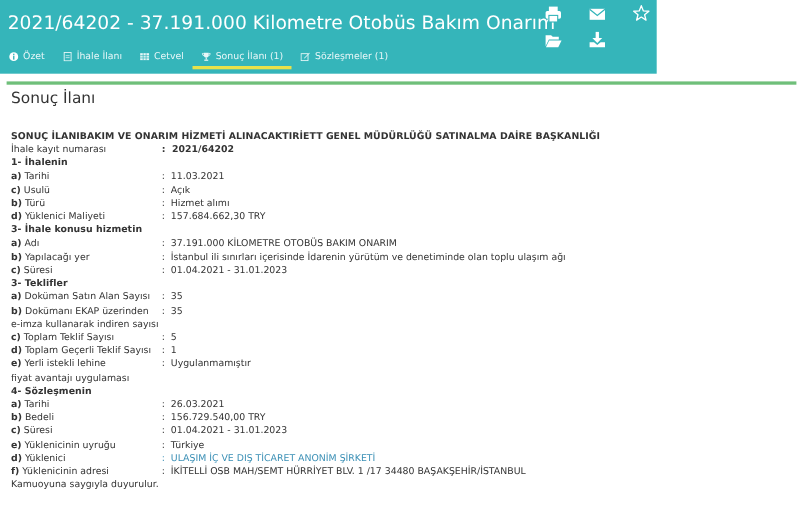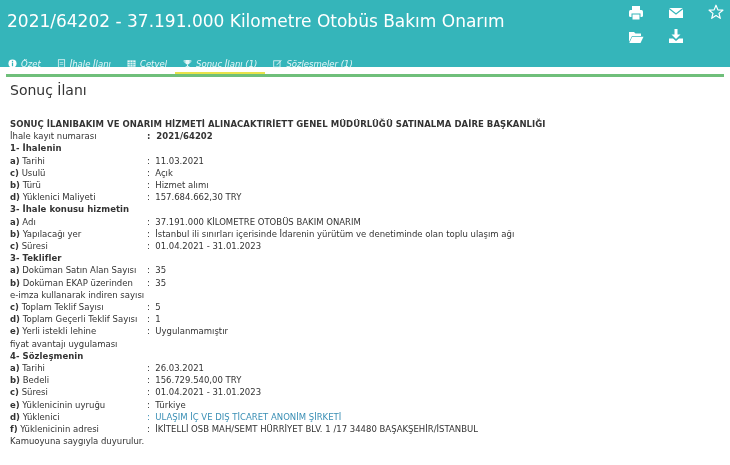--- a/index.html
+++ b/index.html
@@ -1,21 +1,21 @@
 <!DOCTYPE html>
 <html><head>
 <meta charset="utf-8">
 <style>
   * { margin: 0; padding: 0; box-sizing: border-box; }
   html, body { width: 730px; height: 465px; overflow: hidden; background: #ffffff; }
   body { font-family: "DejaVu Sans", "Liberation Sans", sans-serif; color: #333; position: relative; }
 
-  .header { position: absolute; left: 0; top: 0; width: 730px; height: 67px; background: #35b5ba; }
+  .header { position: absolute; left: 0; top: 0; width: 597px; height: 67px; background: #35b5ba; }
   .title { position: absolute; left: 7px; top: 11px; font-size: 17px; color: #ffffff; font-weight: normal; letter-spacing: 0; white-space: nowrap; }
-  .tabs { position: absolute; left: 0; top: 52px; height: 23px; display: flex; font-style: italic; }
+  .tabs { position: absolute; left: 0; top: 40px; height: 23px; display: flex; }
   .tab { display: flex; align-items: center; height: 23px; font-size: 8.5px; color: #e8f7f8; padding: 0 8px; position: relative; white-space: nowrap; cursor: pointer; }
   .tab .ico { display: inline-block; width: 9px; height: 9px; margin-right: 4px; }
   .tab.active::after { content: ""; position: absolute; left: 0; right: 0; bottom: 0; height: 3px; background: #e8e24a; }
 
   .actions { position: absolute; right: 0; top: 0; width: 130px; height: 60px; }
   .act { position: absolute; width: 16px; height: 16px; cursor: pointer; }
 
   .rule { position: absolute; left: 6px; top: 74px; width: 718px; height: 3px; background: #6fbf7a; }
 
   .content { position: absolute; left: 10px; top: 82px; width: 710px; }
@@ -147,21 +147,21 @@
       <span class="k"><b>c)</b> <span>Süresi</span></span>
       <span class="v"><span>:</span>&nbsp;&nbsp;<span>01.04.2021 - 31.01.2023</span></span>
     </div>
 
   <div class="heading">3- Teklifler</div>
   <div class="row">
       <span class="k"><b>a)</b> <span>Doküman Satın Alan Sayısı</span></span>
       <span class="v"><span>:</span>&nbsp;&nbsp;<span>35</span></span>
     </div>
   <div class="row">
-      <span class="k"><b>b)</b> <span>Doküman EKAP üzerinden</span></span>
+      <span class="k"><b>b)</b> <span>Dokümanı EKAP üzerinden</span></span>
       <span class="v"><span>:</span>&nbsp;&nbsp;<span>35</span></span>
     </div>
   <div class="plain">e-imza kullanarak indiren sayısı</div>
   <div class="row">
       <span class="k"><b>c)</b> <span>Toplam Teklif Sayısı</span></span>
       <span class="v"><span>:</span>&nbsp;&nbsp;<span>5</span></span>
     </div>
   <div class="row">
       <span class="k"><b>d)</b> <span>Toplam Geçerli Teklif Sayısı</span></span>
       <span class="v"><span>:</span>&nbsp;&nbsp;<span>1</span></span>

